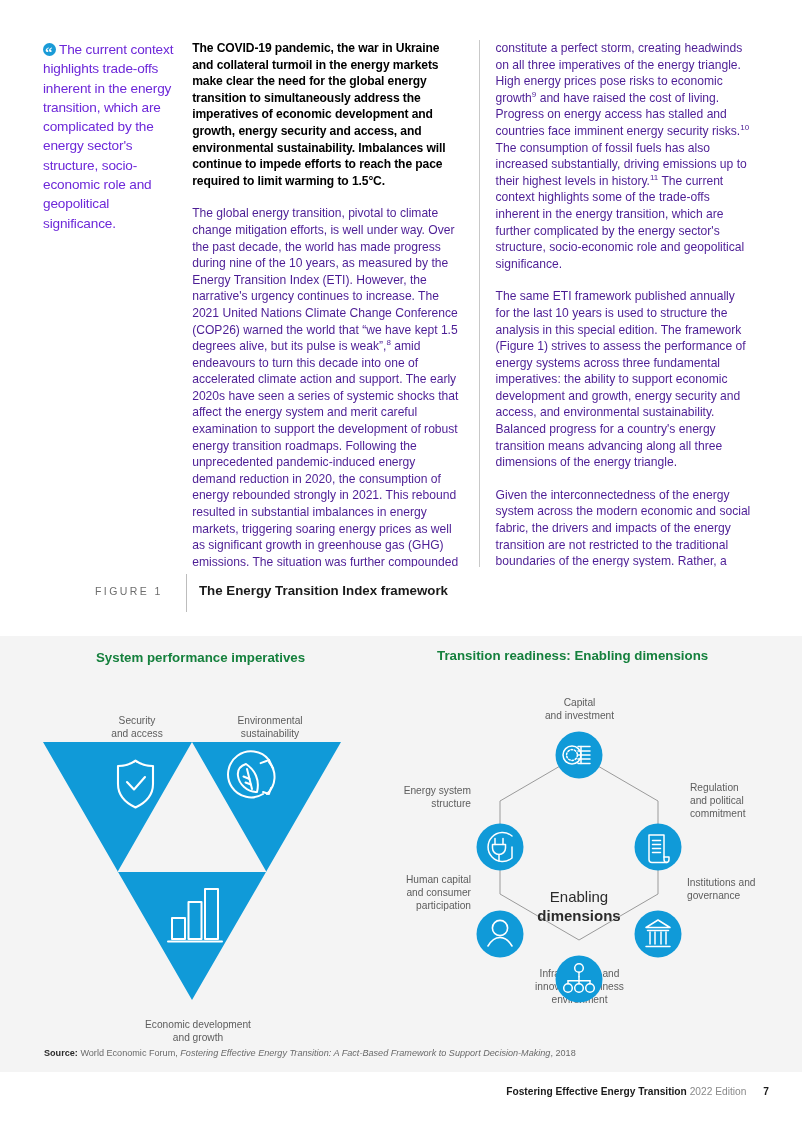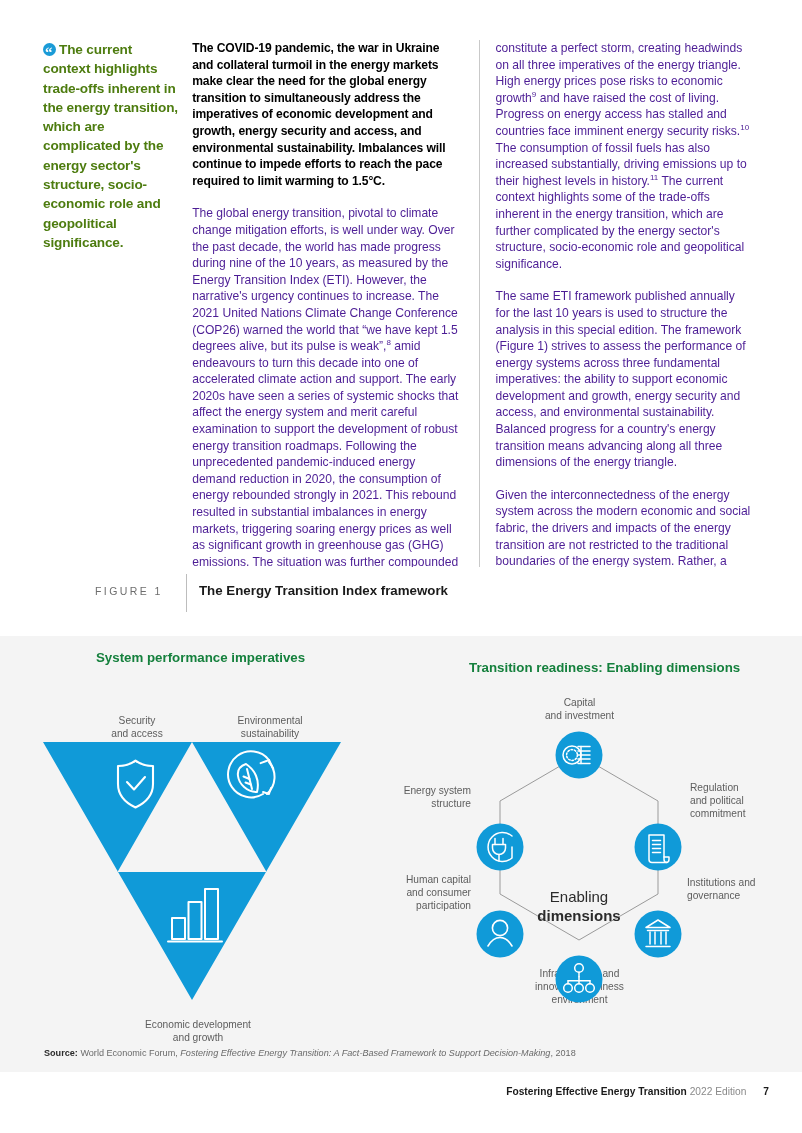--- a/index.html
+++ b/index.html
@@ -22,24 +22,24 @@
     position:absolute;left:43px;top:40px;width:726px;
     display:flex;
     gap:0;
   }
   .col-quote{
     width:150px;
     padding-right:12px;
     box-sizing:border-box;
   }
   .quote-text{
-    color:#4d7c0f;
+    color:#6d28d9;
     font-size:13.6px;
     line-height:19.3px;
-    font-weight:700;
+    font-weight:400;
     letter-spacing:-0.15px;
   }
   .quote-mark{
     display:inline-block;
     width:13px;height:13px;
     border-radius:50%;
     background:#1a9bd7;
     position:relative;
     top:2px;
     margin-right:3px;
@@ -106,21 +106,21 @@
   .fig-panel{
     position:absolute;left:0;top:636px;width:802px;height:436px;
     background:#f4f4f4;
   }
   .panel-title{
     position:absolute;
     font-size:13.3px;font-weight:700;color:#15803d;
     white-space:nowrap;
   }
   #title-left{left:96px;top:14px;}
-  #title-right{left:437px;top:24px;margin-left:32px;}
+  #title-right{left:437px;top:12px;}
 
   .lbl{
     position:absolute;
     font-size:10.2px;line-height:13px;color:#5d5d5d;
     white-space:pre-line;
   }
 
   
   .tri-wrap{position:absolute;left:41px;top:100px;width:302px;height:305px;}
   .hex-wrap{position:absolute;left:390px;top:80px;width:390px;height:340px;}

